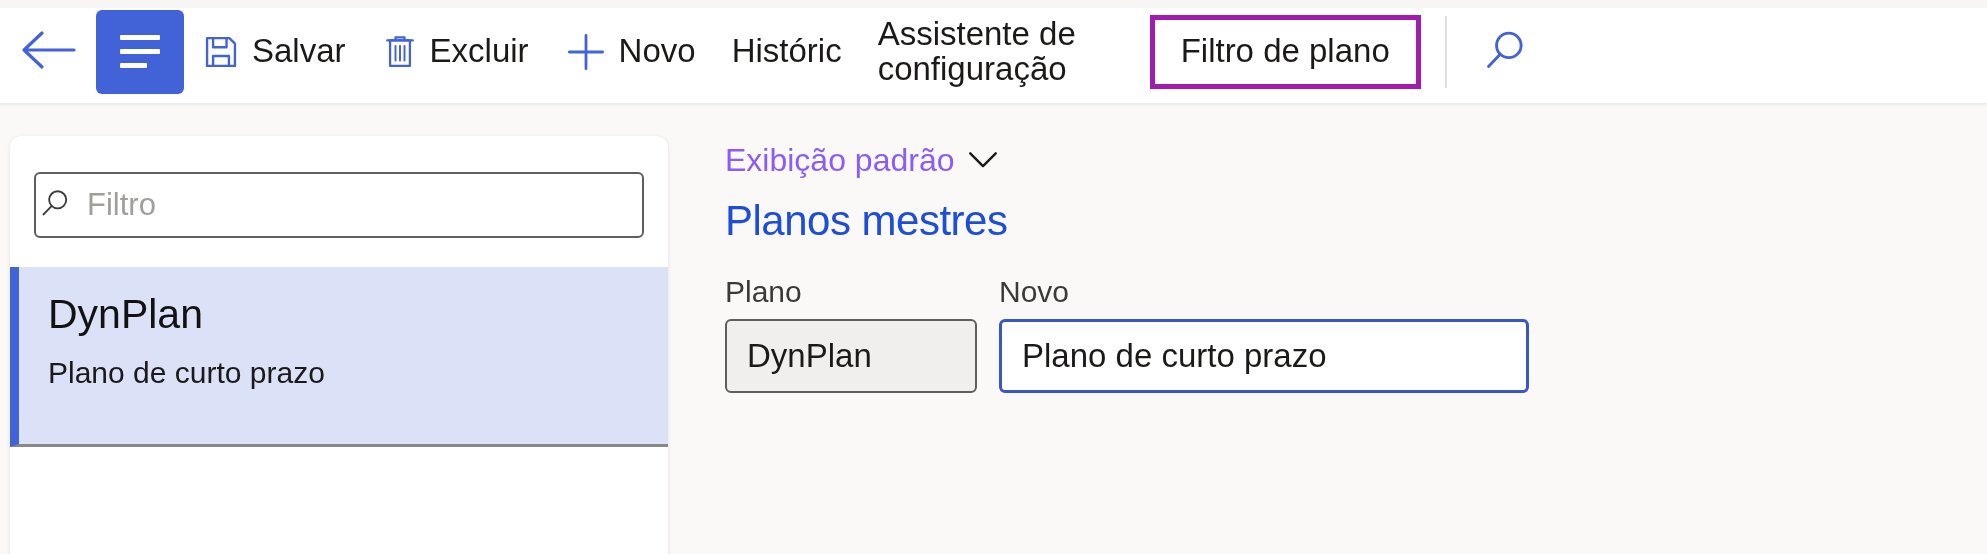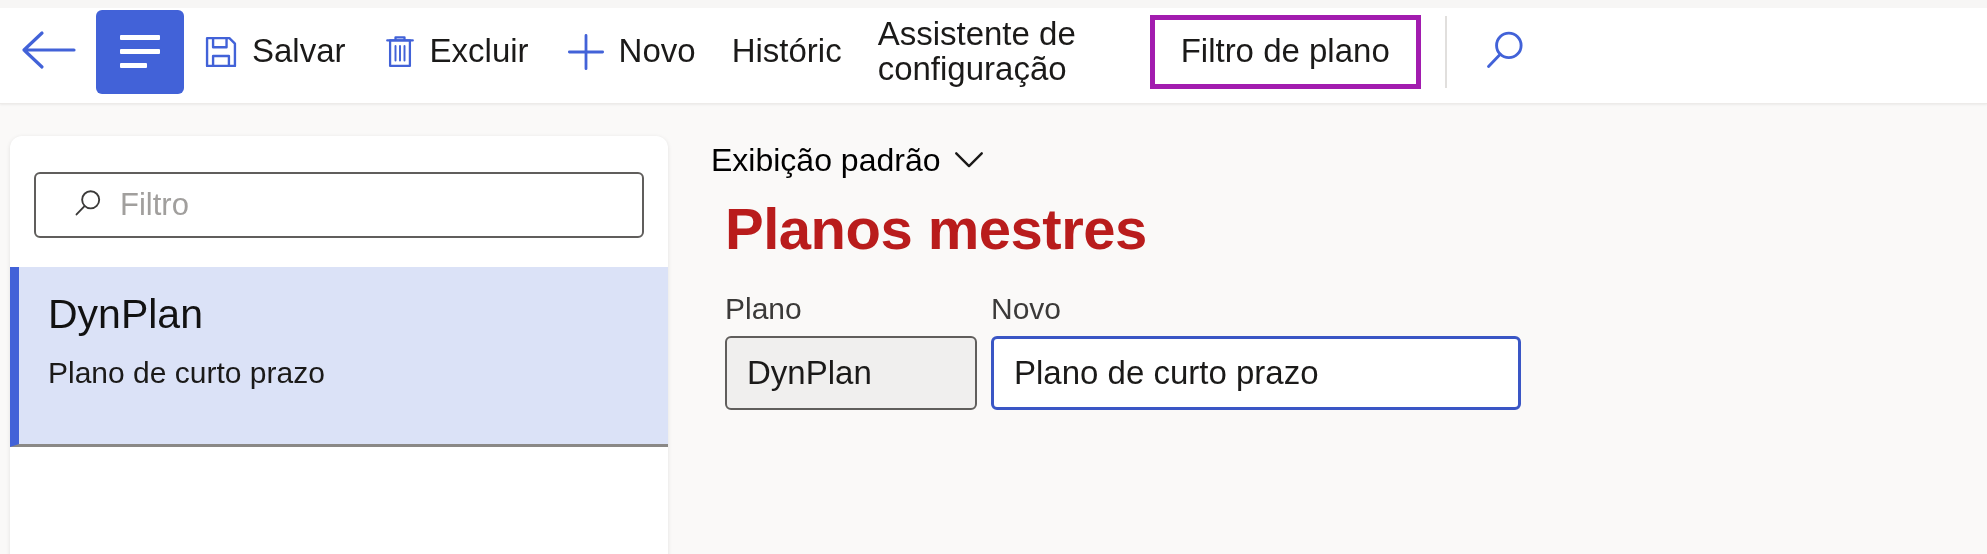--- a/index.html
+++ b/index.html
@@ -118,21 +118,21 @@
     overflow: hidden;
   }
   .filter-wrap {
     margin: 36px 24px 0 24px;
     height: 66px;
     border: 2px solid #605e5c;
     border-radius: 6px;
     display: flex;
     align-items: center;
     gap: 16px;
-    padding: 0 36px;
+    padding: 0 3px;
     box-sizing: border-box;
     background: #ffffff;
   }
   .filter-input {
     border: 0;
     outline: 0;
     font-family: "Liberation Sans", sans-serif;
     font-size: 31px;
     color: #a19f9d;
     background: transparent;
@@ -169,37 +169,37 @@
     left: 690px;
     top: 120px;
     width: 1297px;
     bottom: 0;
     background: #faf9f8;
   }
   .view-selector {
     display: flex;
     align-items: center;
     gap: 12px;
-    margin: 22px 0 0 21px;
+    margin: 22px 0 0 35px;
     font-size: 32px;
-    color: #000000;
+    color: #8b5cf6;
     width: max-content;
   }
   .page-title {
     margin: 20px 0 0 35px;
-    font-size: 58px;
-    font-weight: bold;
-    color: #b91c1c;
+    font-size: 42px;
+    font-weight: normal;
+    color: #1d4ed8;
     letter-spacing: -0.5px;
     line-height: 1.05;
   }
   .form-row {
     display: flex;
     margin: 34px 16px 0 35px;
-    gap: 14px;
+    gap: 22px;
   }
   .field { display: flex; flex-direction: column; }
   .field-label {
     font-size: 30px;
     color: #3b3a39;
     margin-bottom: 12px;
     line-height: 1;
   }
   .field-box {
     height: 74px;

